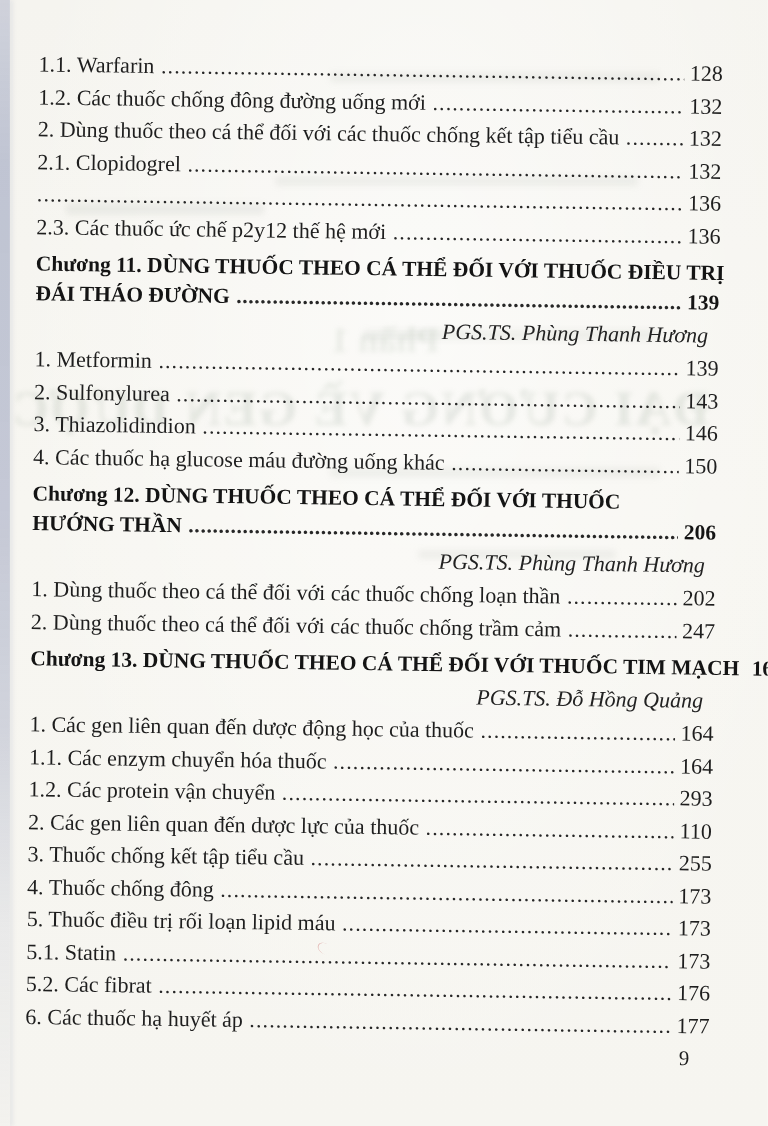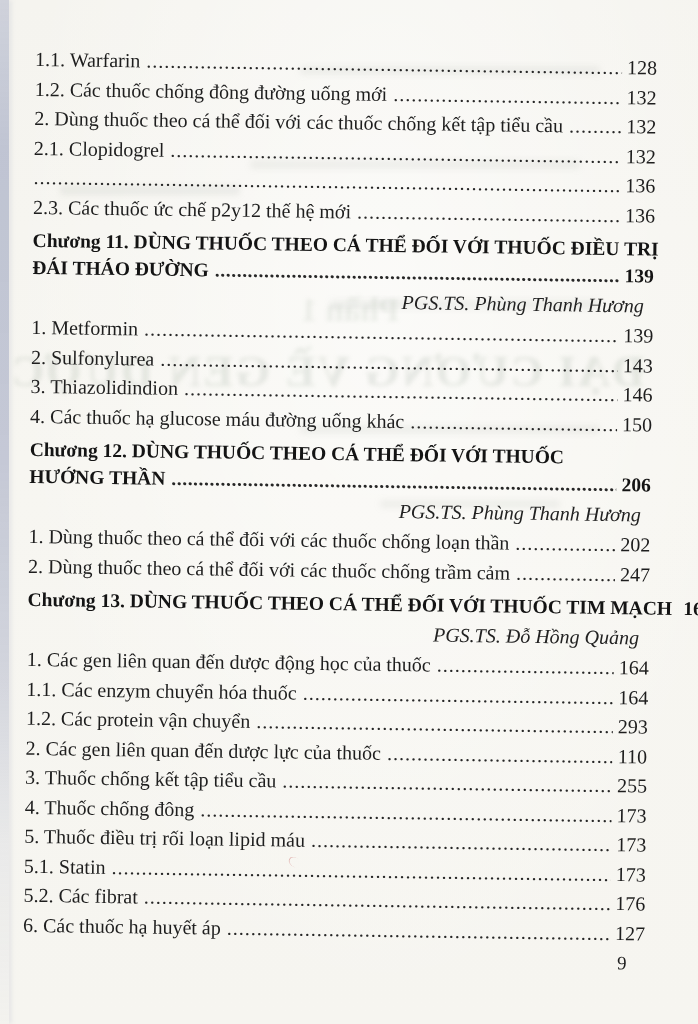--- a/index.html
+++ b/index.html
@@ -226,17 +226,17 @@
         <span class="pg">173</span>
       </div>
       <div class="row">
         <span class="lbl">5.2. Các fibrat</span>
         <span class="dots"></span>
         <span class="pg">176</span>
       </div>
       <div class="row">
         <span class="lbl">6. Các thuốc hạ huyết áp</span>
         <span class="dots"></span>
-        <span class="pg">127</span>
+        <span class="pg">177</span>
       </div>
     </div>
   <div class="footer-page">9</div>
 </div>
 
 </body></html>

